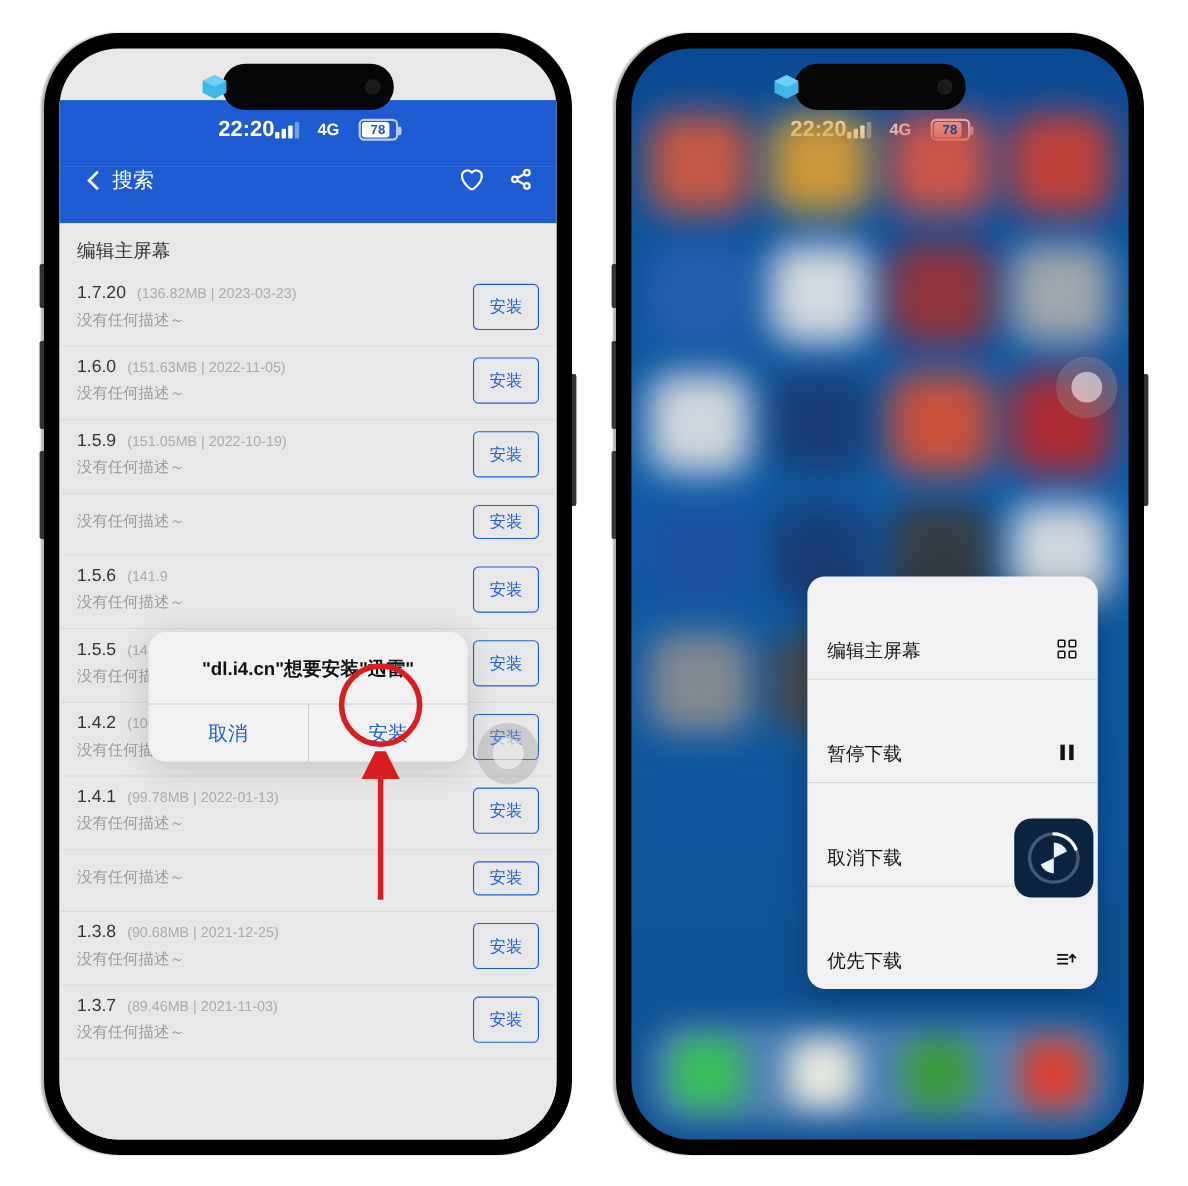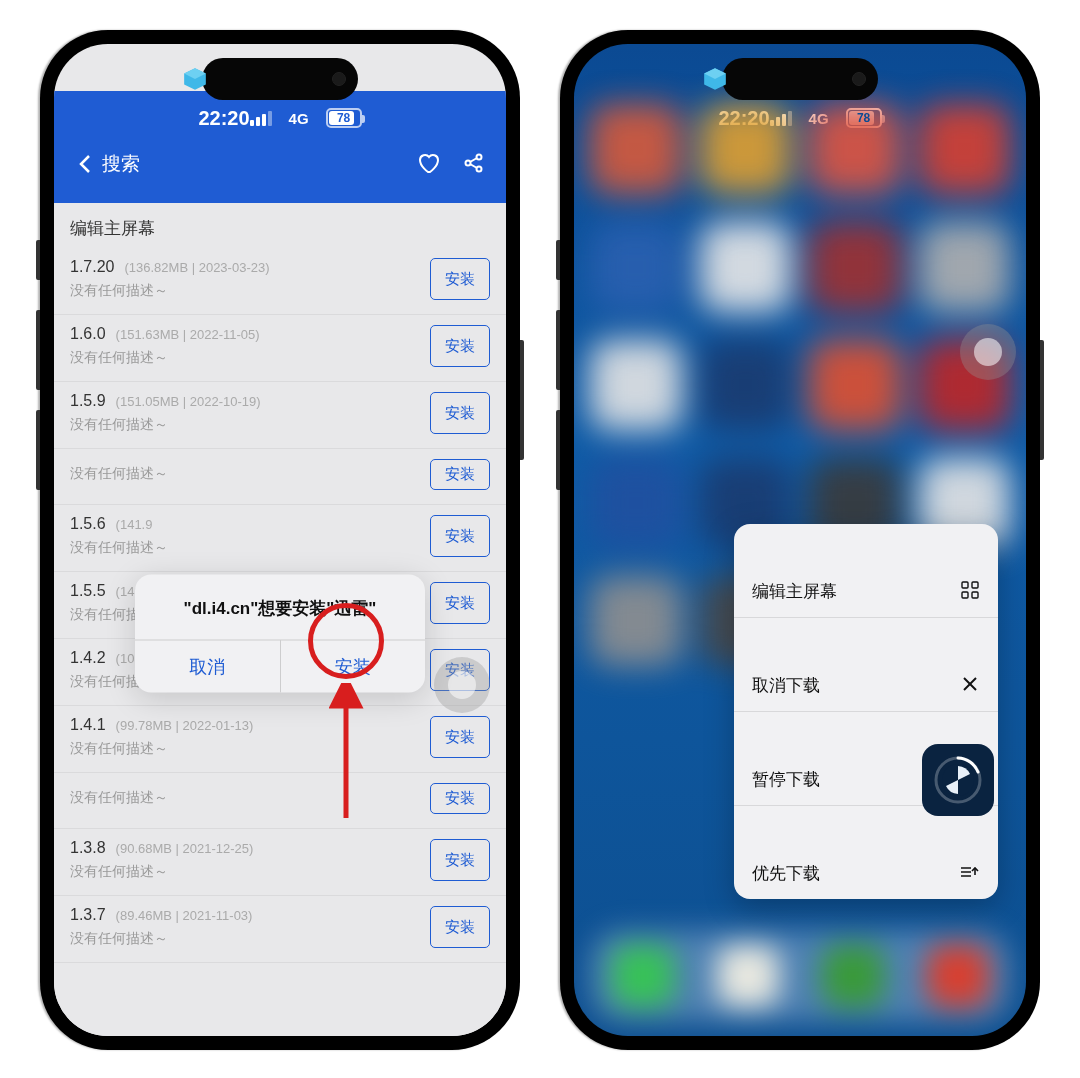--- a/index.html
+++ b/index.html
@@ -493,34 +493,34 @@
           <span class="cm-icon">
             <svg width="18" height="18" viewBox="0 0 18 18" fill="none" stroke="#111" stroke-width="1.4">
               <rect x="1" y="1" width="6" height="6" rx="1"></rect>
               <rect x="11" y="1" width="6" height="6" rx="1"></rect>
               <rect x="1" y="11" width="6" height="6" rx="1"></rect>
               <rect x="11" y="11" width="6" height="6" rx="1"></rect>
             </svg>
           </span>
         </div>
         <div class="cm-item">
+          <span>暂停下载</span>
+          <span class="cm-icon">
+            <svg width="14" height="16" viewBox="0 0 14 16" fill="#111">
+              <rect x="1" y="1" width="4" height="14"></rect>
+              <rect x="9" y="1" width="4" height="14"></rect>
+            </svg>
+          </span>
+        </div>
+        <div class="cm-item">
           <span>取消下载</span>
           <span class="cm-icon">
             <svg width="16" height="16" viewBox="0 0 16 16" stroke="#111" stroke-width="2">
               <line x1="2" y1="2" x2="14" y2="14"></line>
               <line x1="14" y1="2" x2="2" y2="14"></line>
-            </svg>
-          </span>
-        </div>
-        <div class="cm-item">
-          <span>暂停下载</span>
-          <span class="cm-icon">
-            <svg width="14" height="16" viewBox="0 0 14 16" fill="#111">
-              <rect x="1" y="1" width="4" height="14"></rect>
-              <rect x="9" y="1" width="4" height="14"></rect>
             </svg>
           </span>
         </div>
         <div class="cm-item">
           <span>优先下载</span>
           <span class="cm-icon">
             <svg width="18" height="14" viewBox="0 0 18 14" stroke="#111" stroke-width="1.6" fill="none">
               <line x1="0" y1="3" x2="10" y2="3"></line>
               <line x1="0" y1="7" x2="10" y2="7"></line>
               <line x1="0" y1="11" x2="10" y2="11"></line>

